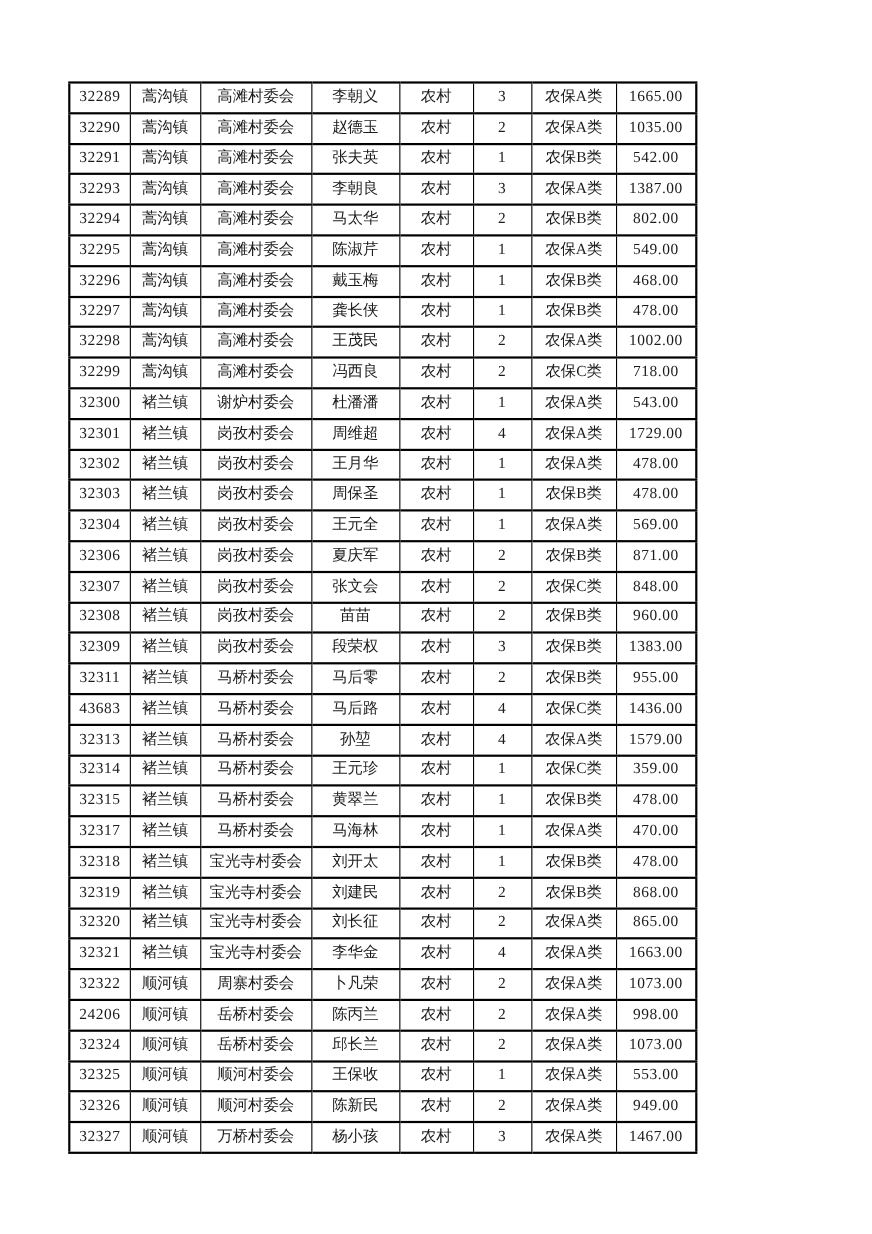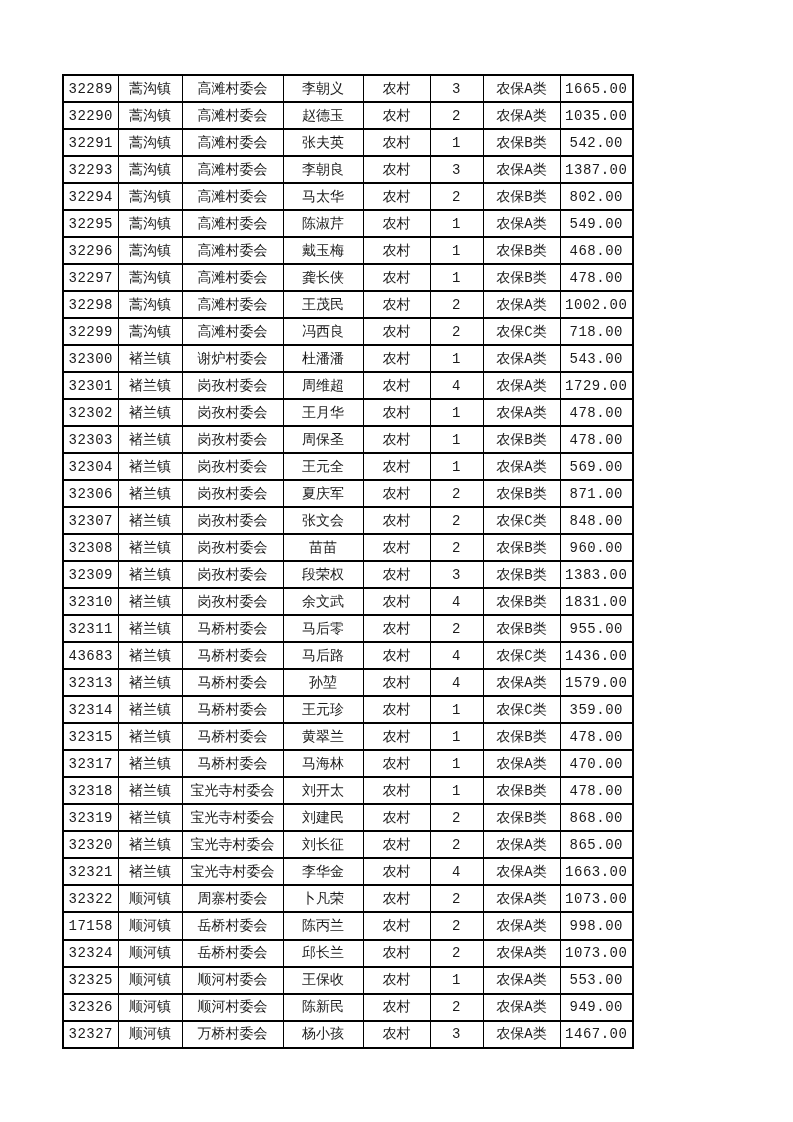--- a/index.html
+++ b/index.html
@@ -16,21 +16,21 @@
   }
   table.roster {
     position: absolute;
     left: 62px;
     top: 74px;
     width: 570px;
     height: 975px;
     border-collapse: collapse;
     table-layout: fixed;
     border: 2px solid #000000;
-    font-family: Liberation Mono, monospace;
+    font-family: Liberation Serif, serif;
     font-size: 14px;
     color: #1a1a1a;
   }
   table.roster td {
     border: 1px solid #000000;
     border-top-width: 2px;
     border-bottom-width: 2px;
     text-align: center;
     vertical-align: middle;
     padding: 0;
@@ -242,30 +242,20 @@
           <td class="num">32309</td>
           <td>褚兰镇</td>
           <td>岗孜村委会</td>
           <td>段荣权</td>
           <td>农村</td>
           <td class="num">3</td>
           <td>农保B类</td>
           <td class="num">1383.00</td>
         </tr>
         <tr>
-          <td class="num">32310</td>
-          <td>褚兰镇</td>
-          <td>岗孜村委会</td>
-          <td>余文武</td>
-          <td>农村</td>
-          <td class="num">4</td>
-          <td>农保B类</td>
-          <td class="num">1831.00</td>
-        </tr>
-        <tr>
           <td class="num">32311</td>
           <td>褚兰镇</td>
           <td>马桥村委会</td>
           <td>马后零</td>
           <td>农村</td>
           <td class="num">2</td>
           <td>农保B类</td>
           <td class="num">955.00</td>
         </tr>
         <tr>
@@ -362,21 +352,21 @@
           <td class="num">32322</td>
           <td>顺河镇</td>
           <td>周寨村委会</td>
           <td>卜凡荣</td>
           <td>农村</td>
           <td class="num">2</td>
           <td>农保A类</td>
           <td class="num">1073.00</td>
         </tr>
         <tr>
-          <td class="num">17158</td>
+          <td class="num">24206</td>
           <td>顺河镇</td>
           <td>岳桥村委会</td>
           <td>陈丙兰</td>
           <td>农村</td>
           <td class="num">2</td>
           <td>农保A类</td>
           <td class="num">998.00</td>
         </tr>
         <tr>
           <td class="num">32324</td>

